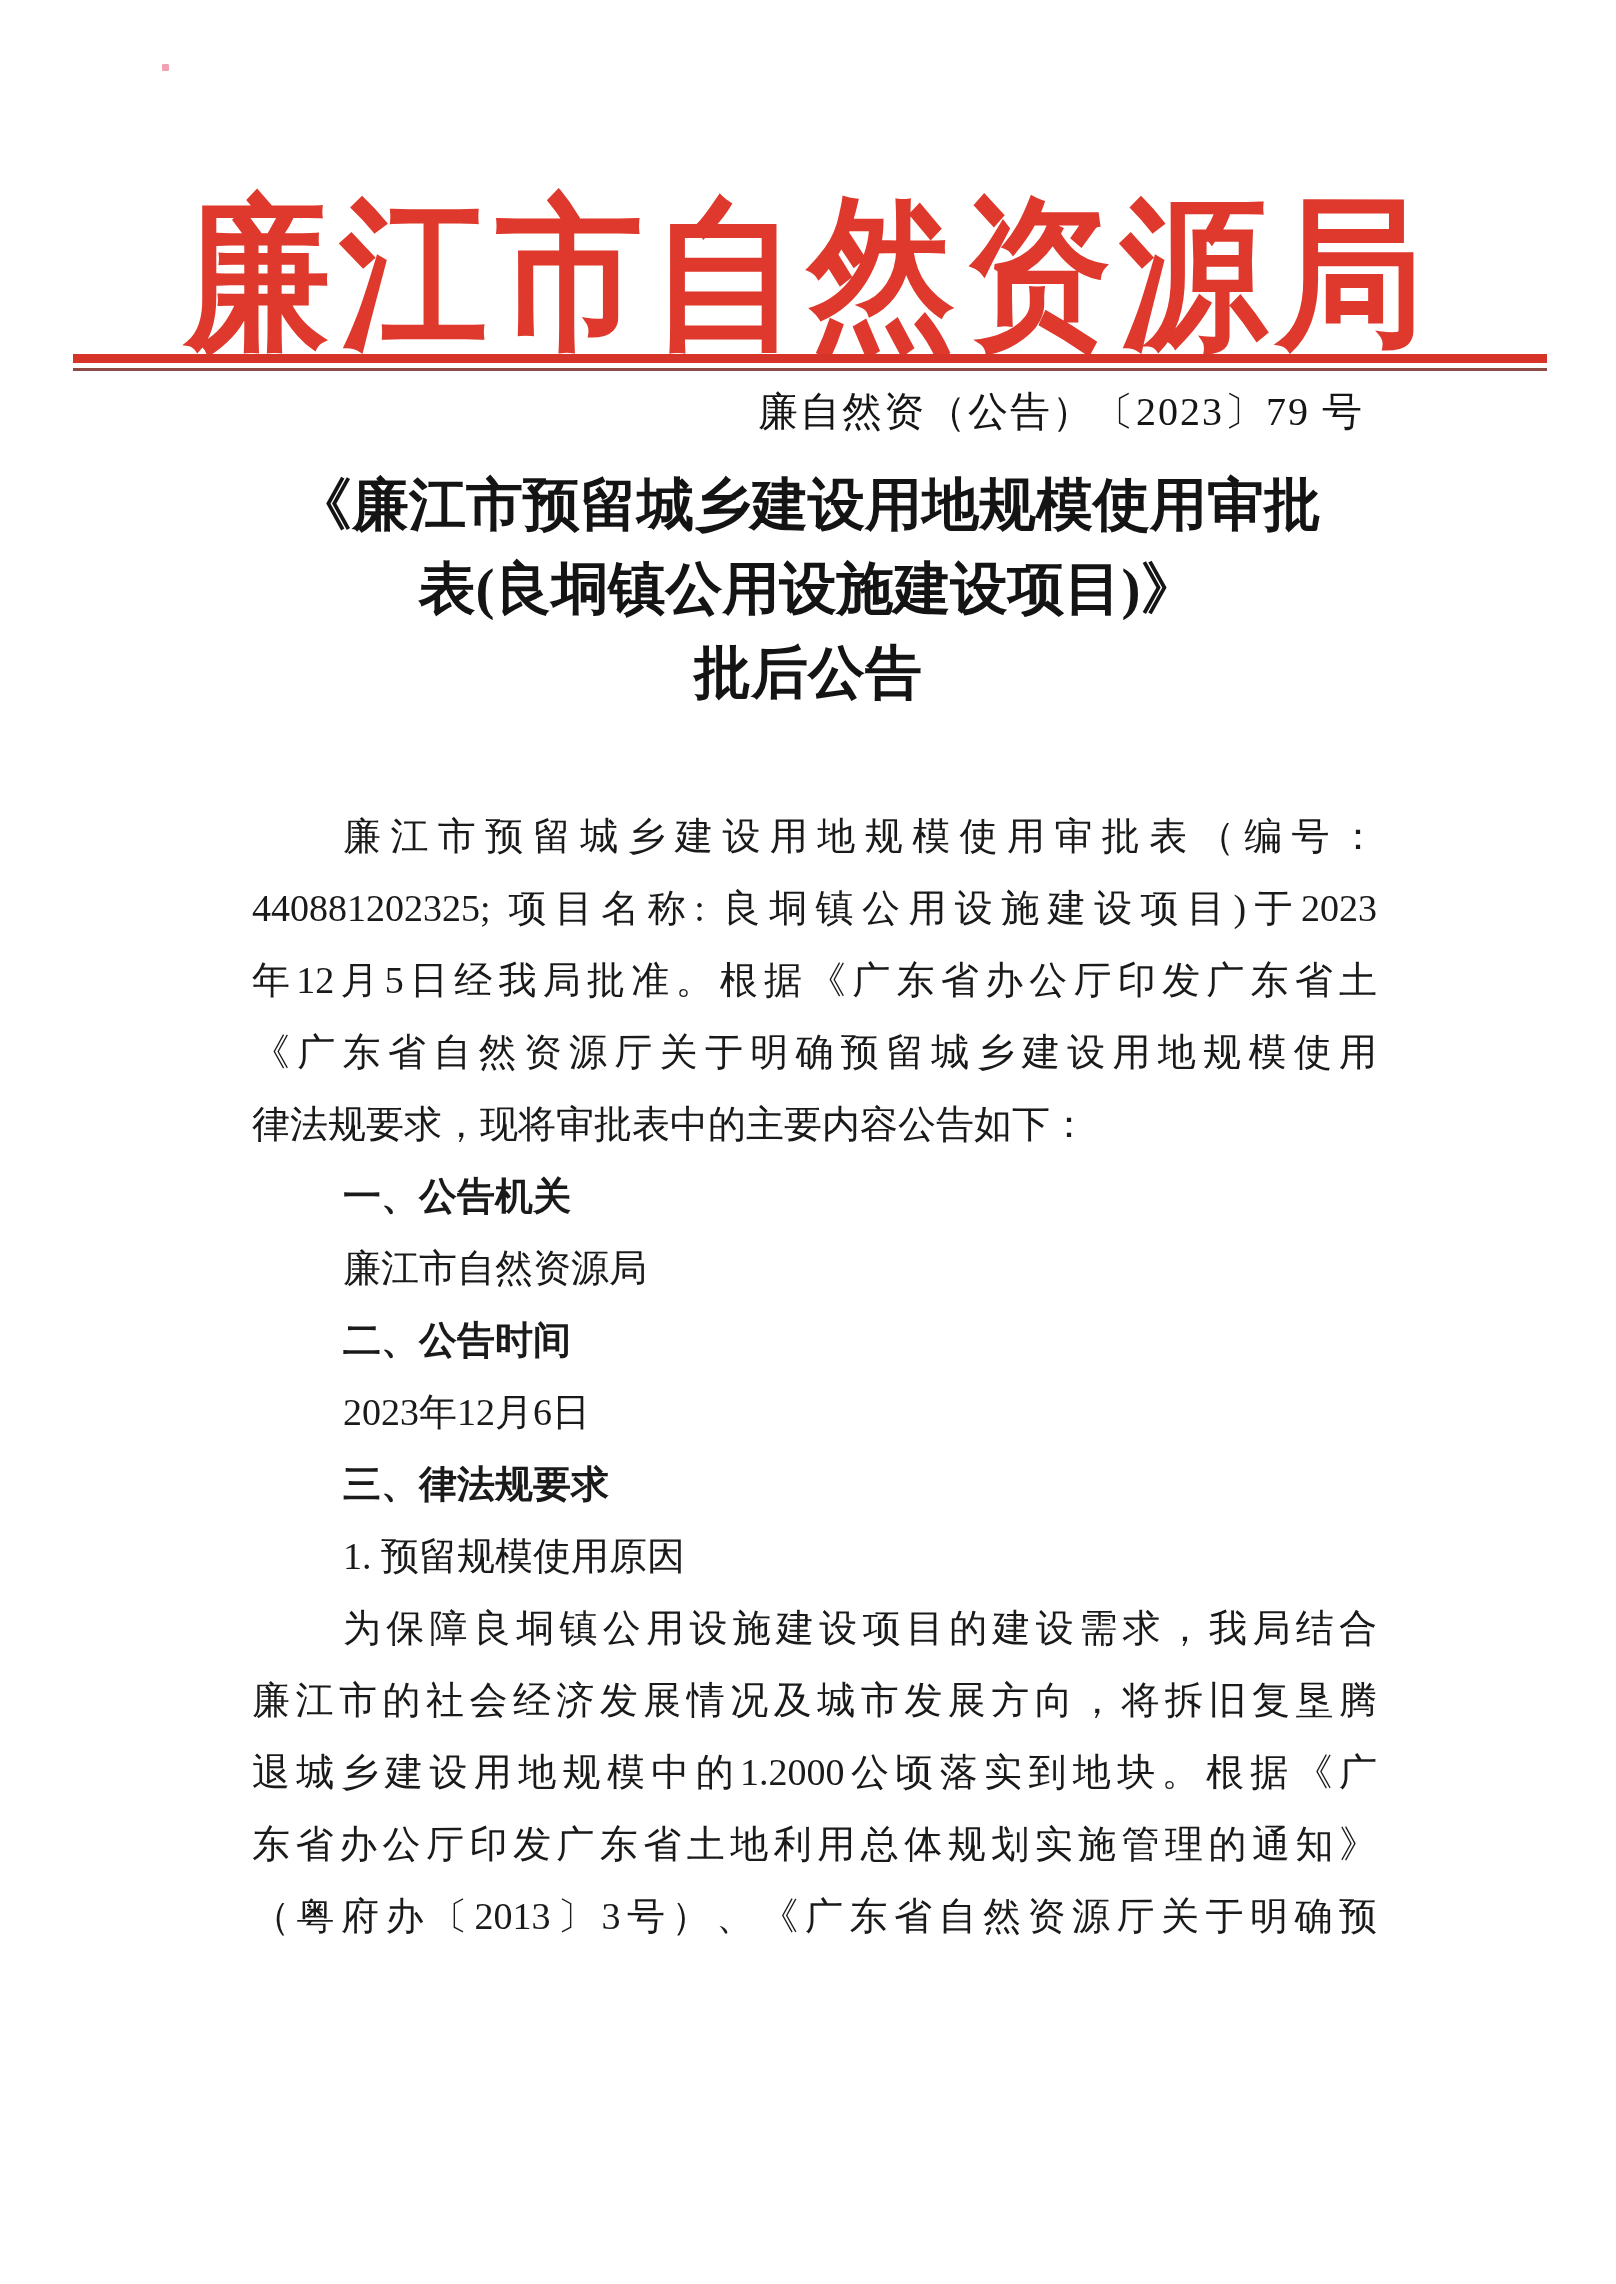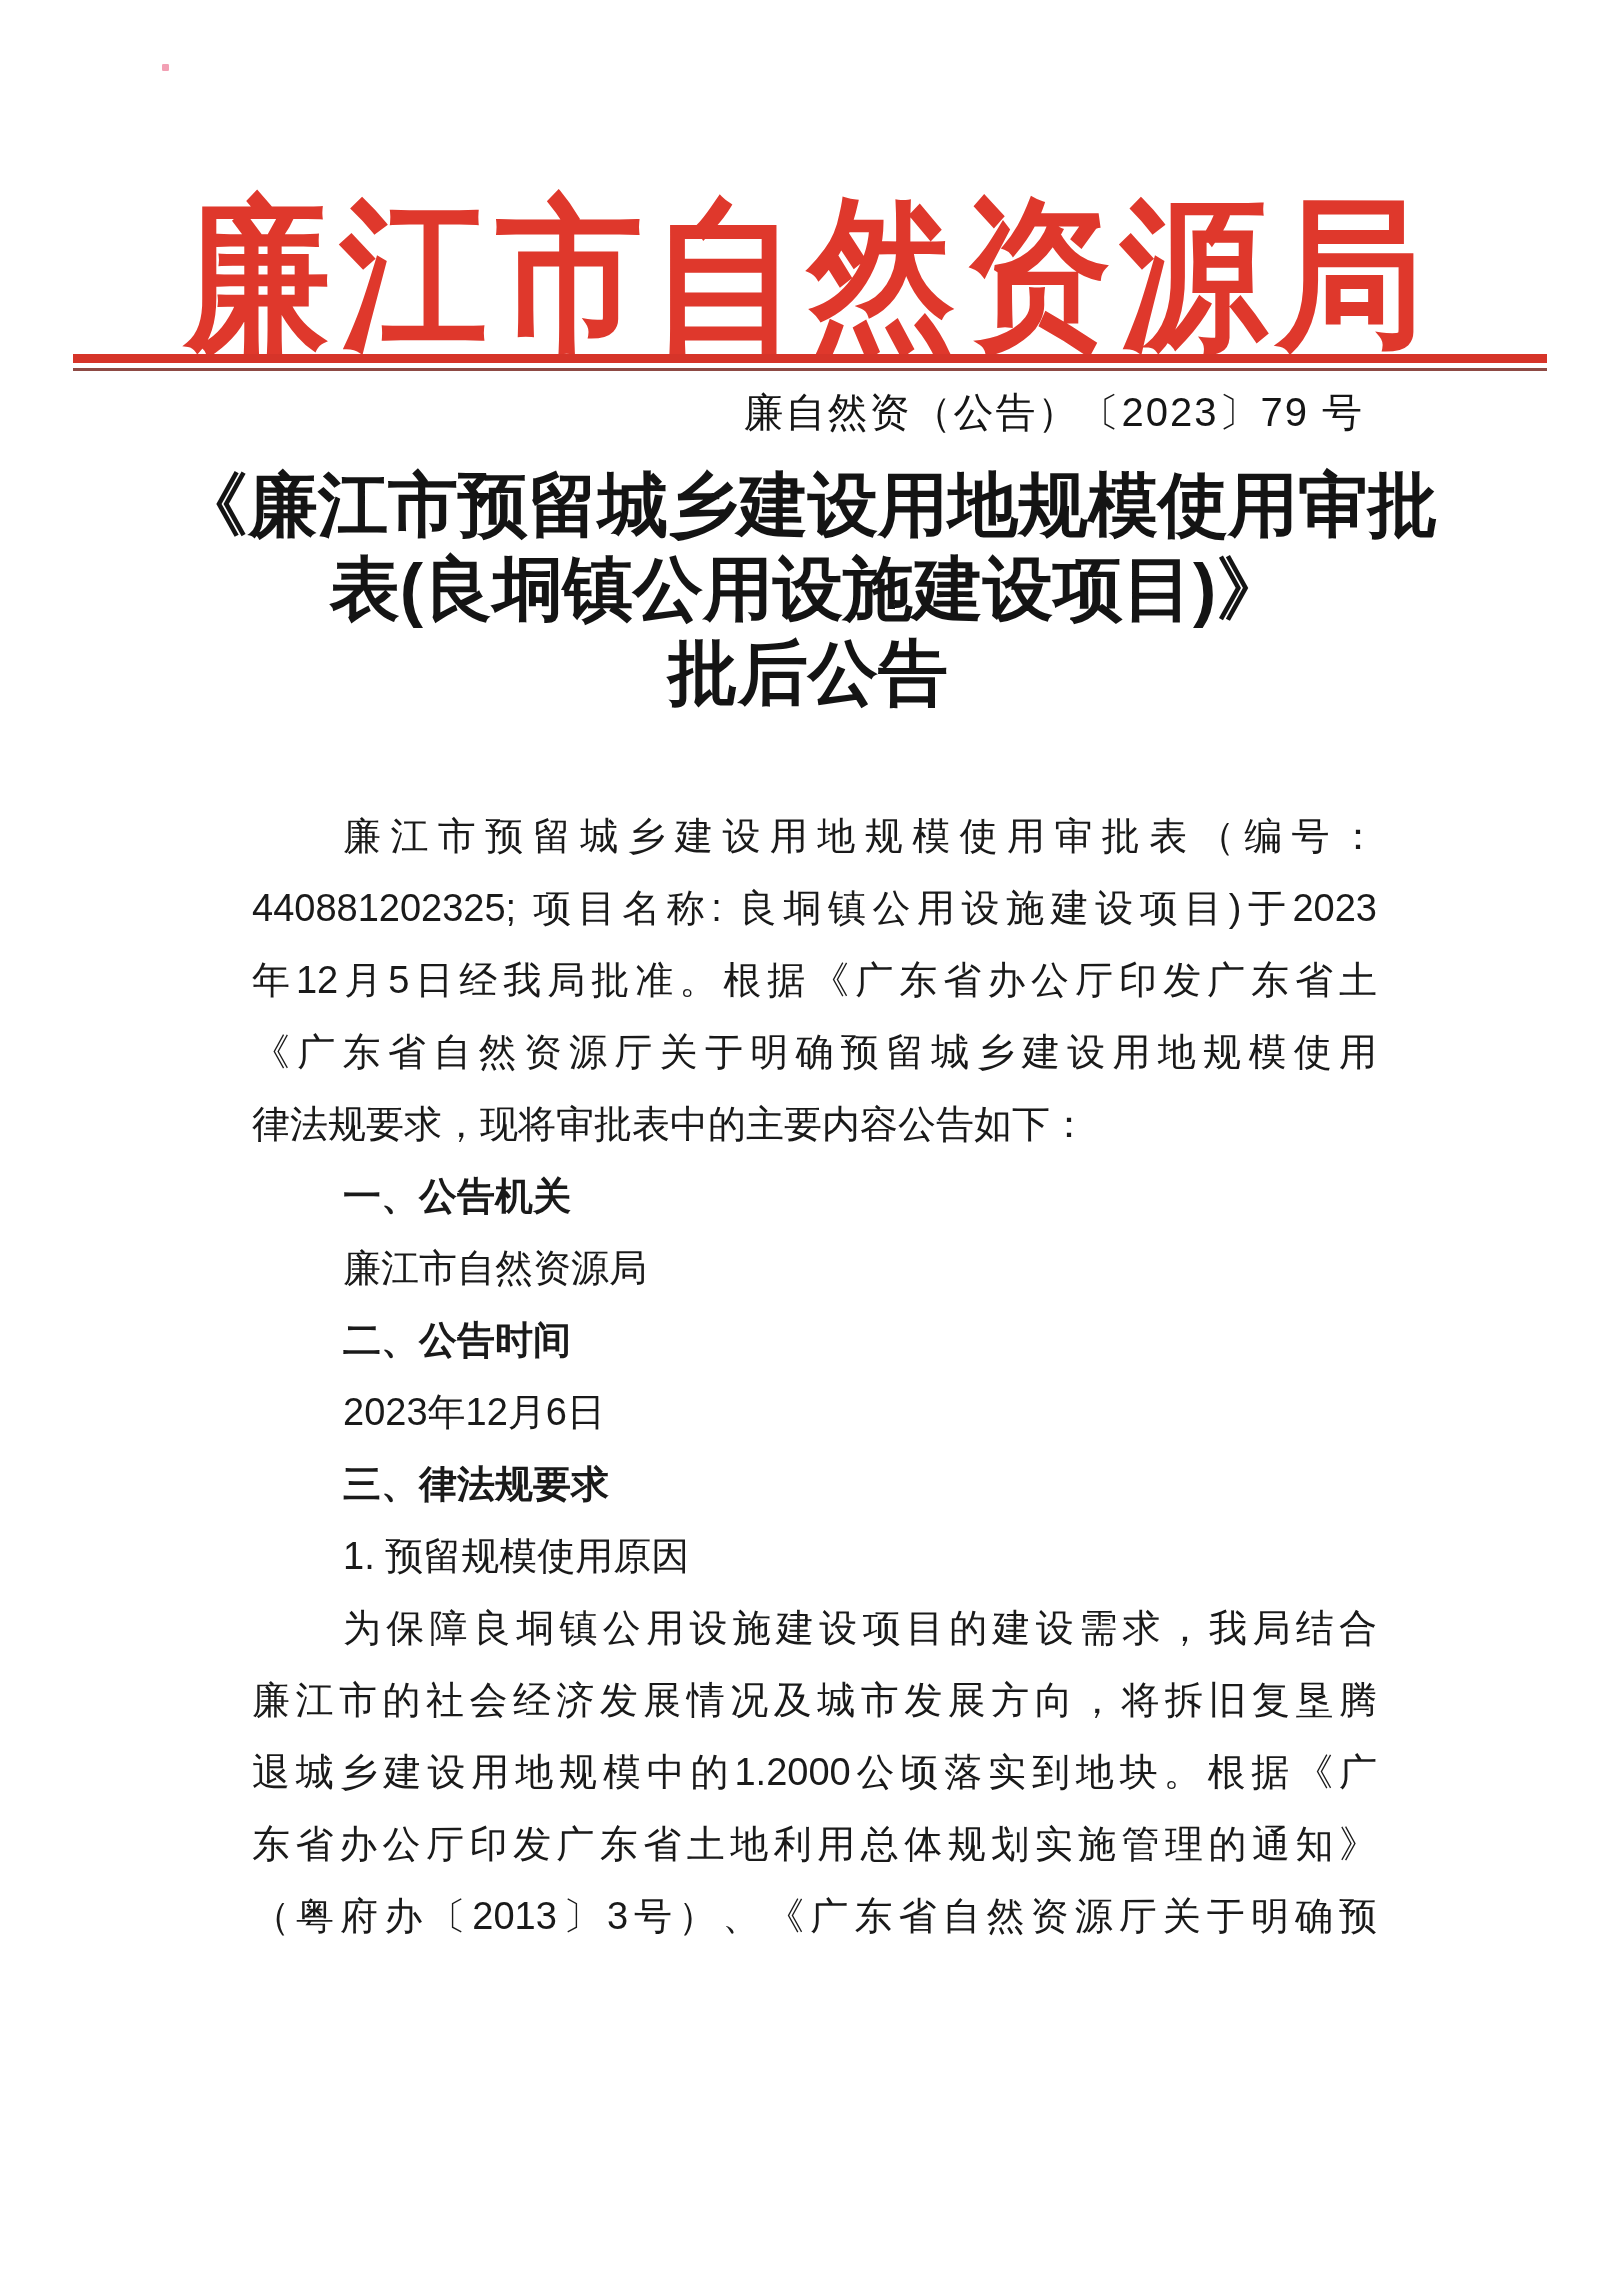--- a/index.html
+++ b/index.html
@@ -5,21 +5,21 @@
   html, body {
     margin: 0;
     padding: 0;
     background: #ffffff;
   }
   .page {
     position: relative;
     width: 1616px;
     height: 1988px;
     background: var(--paper, #ffffff);
-    font-family: Liberation Sans, sans-serif;
+    font-family: Liberation Serif, serif;
     color: #1b1b1b;
     overflow: hidden;
   }
   .scan-speck {
     position: absolute;
     left: 162px;
     top: 64px;
     width: 6.5px;
     height: 6.5px;
     background: #f2a0b4;
@@ -54,21 +54,21 @@
     letter-spacing: 2px;
     white-space: nowrap;
     color: #161616;
   }
   .title-block {
     position: absolute;
     top: 463px;
     left: 0;
     width: 100%;
     text-align: center;
-    font-size: 70px;
+    font-size: 57px;
     line-height: 84px;
     font-weight: bold;
     color: #141414;
   }
   .title-line { white-space: nowrap; }
   .body-block {
     position: absolute;
     top: 800px;
     left: 252px;
     width: 1125px;

